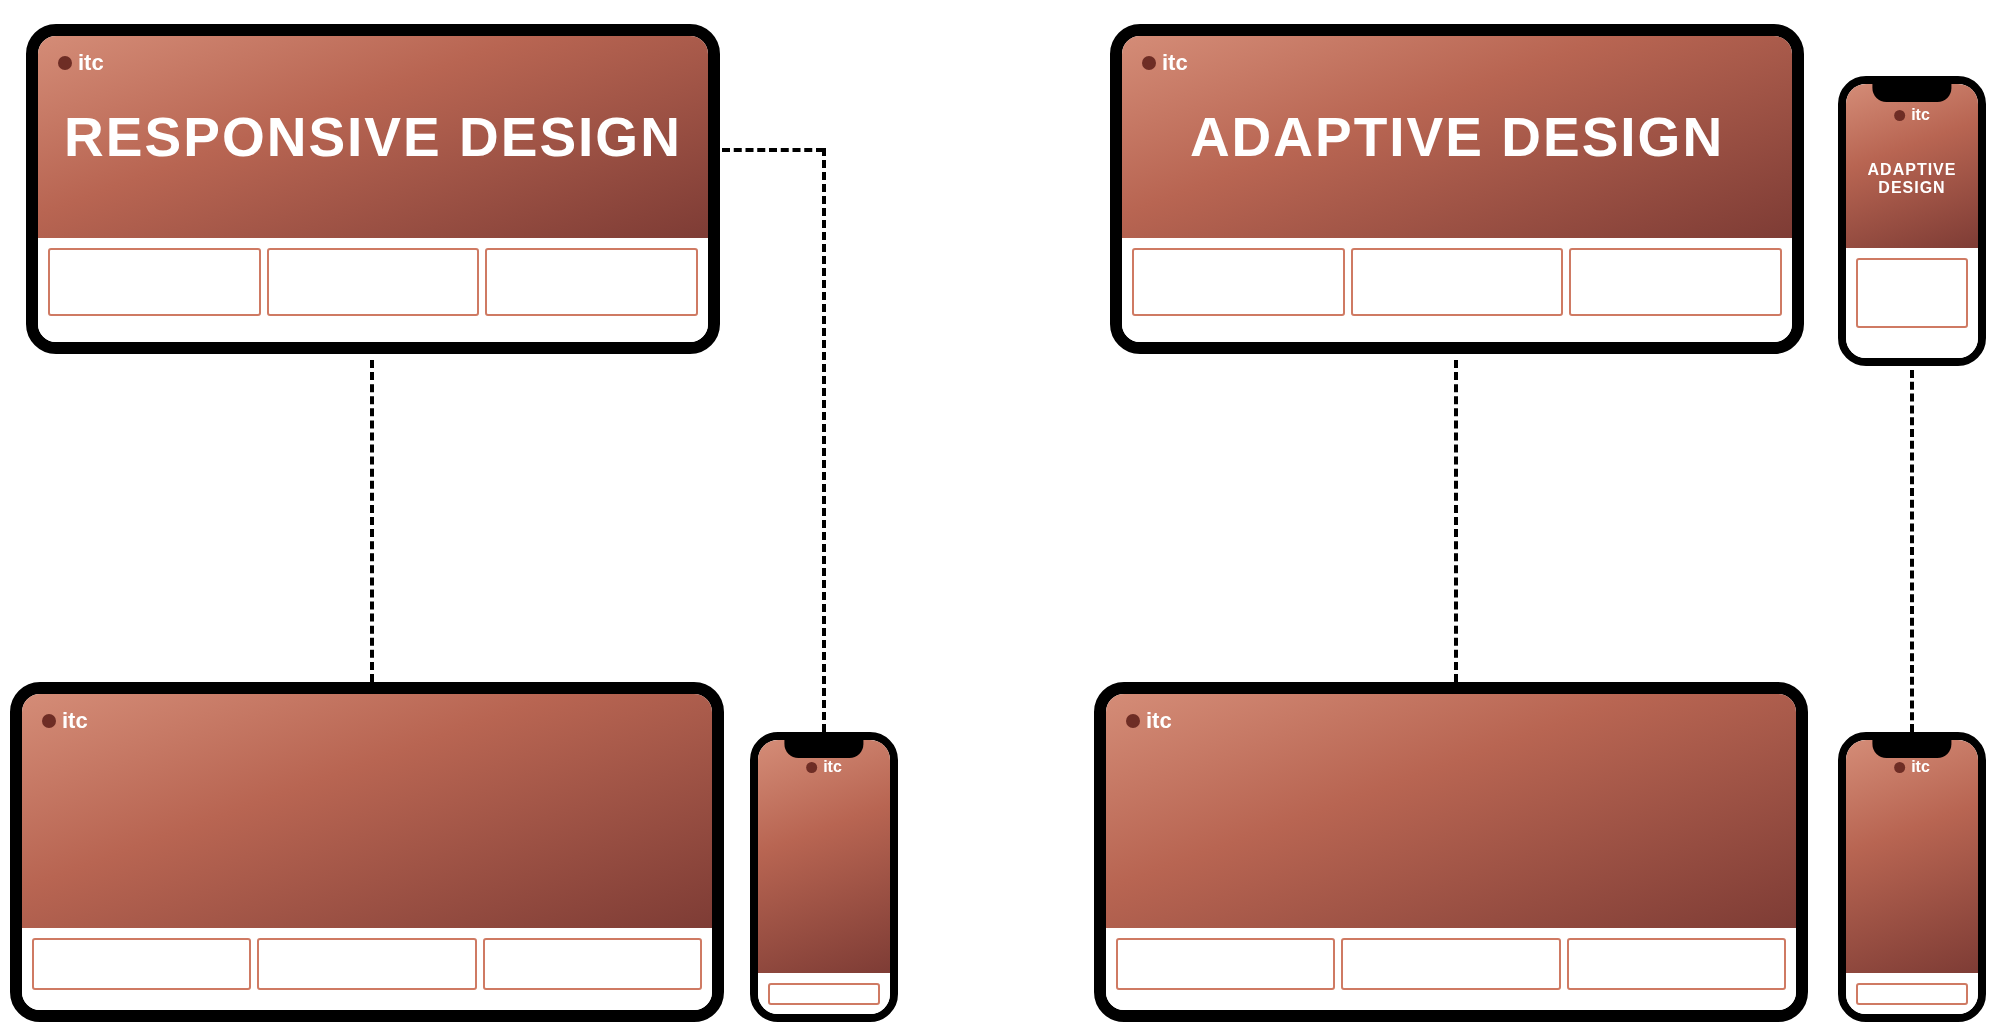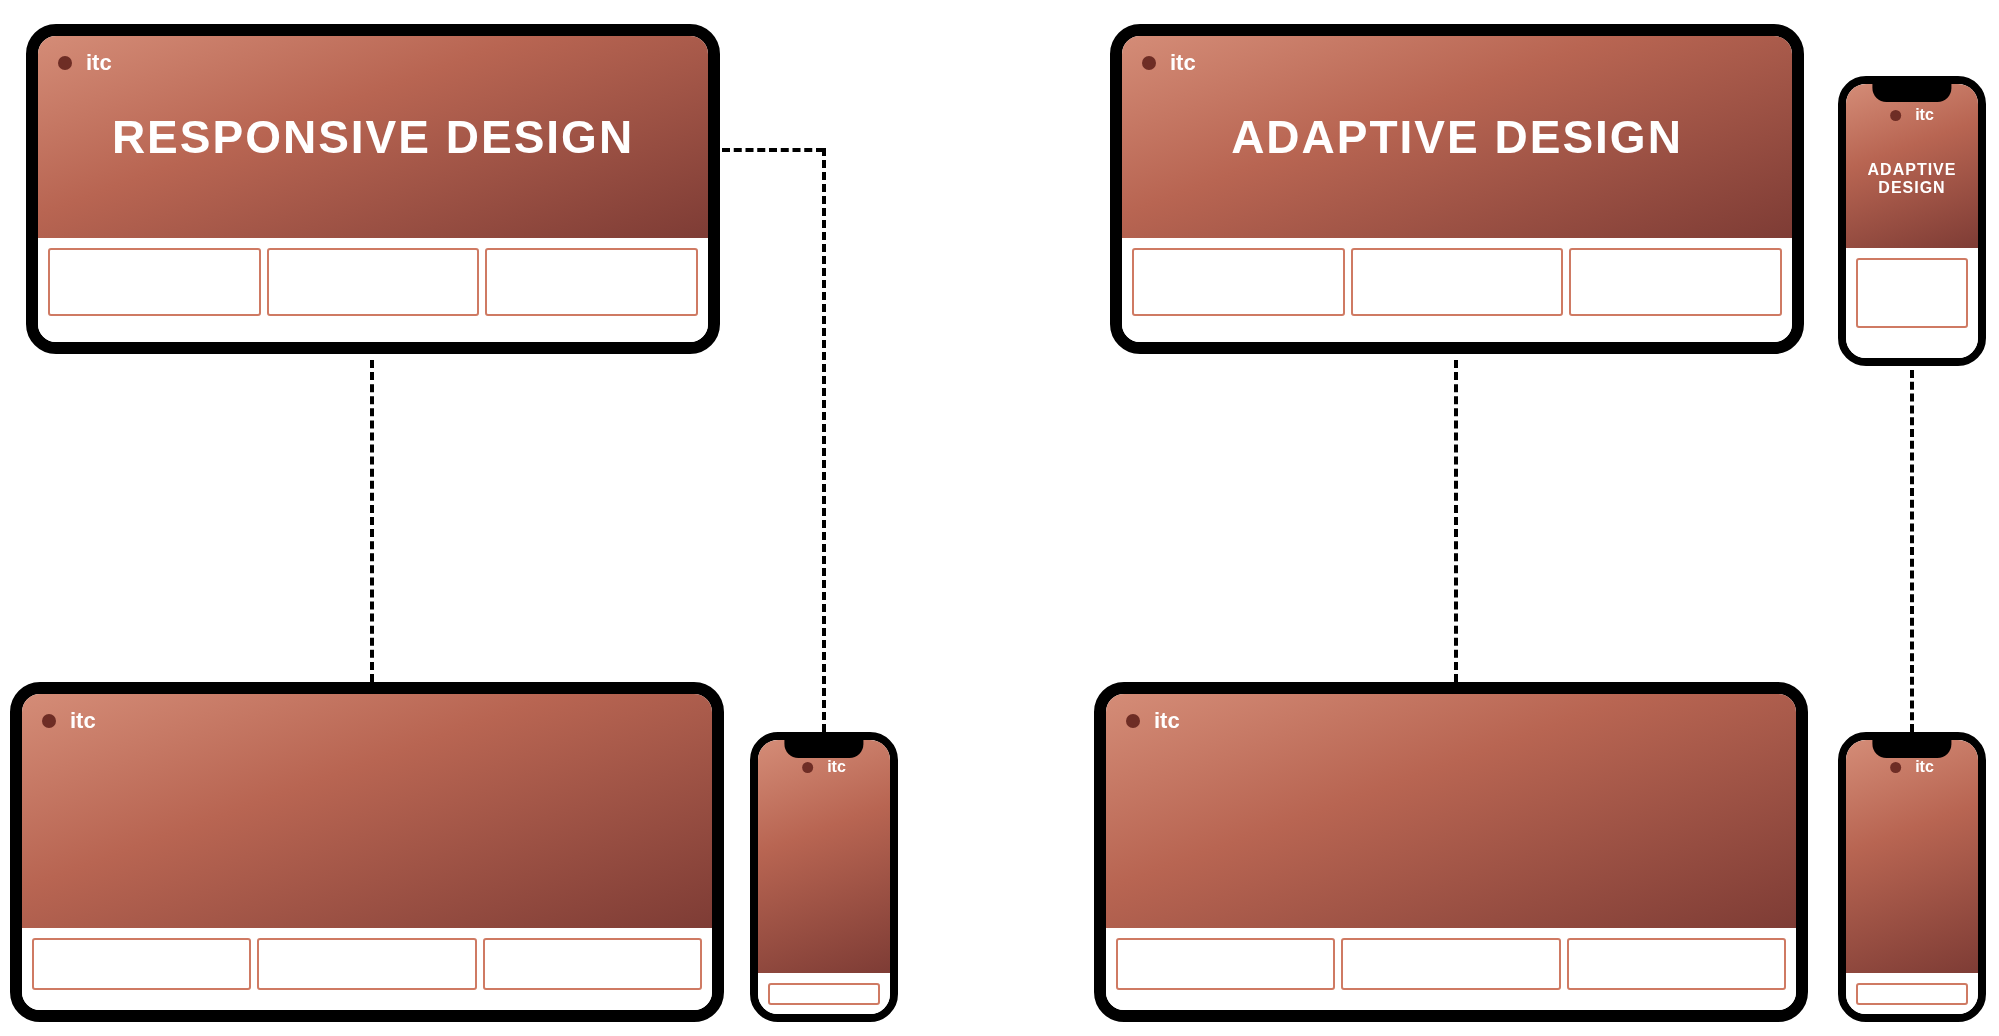--- a/index.html
+++ b/index.html
@@ -53,42 +53,42 @@
     position: relative;
     flex: 0 0 auto;
   }
   .hero.big { height: 66%; }
   .hero.tall { height: 74%; }
   .hero.phoneHero { height: 60%; }
   .hero.phoneHeroTall { height: 85%; }
 
   .brand {
     position: absolute;
-    display: flex; align-items: center; gap: 14px;
+    display: flex; align-items: center; gap: 6px;
     color: #fff;
     font-weight: 600;
   }
   .brand .dot {
     width: 11px; height: 11px; border-radius: 50%;
     background: #6e2d25;
     display: inline-block;
   }
   .brand-large { top: 14px; left: 20px; font-size: 22px; }
   .brand-large .dot { width: 14px; height: 14px; }
   .brand-small { top: 18px; left: 50%; transform: translateX(-50%); font-size: 16px; }
 
   .headline {
     position: absolute;
     left: 50%; top: 50%;
     transform: translate(-50%, -50%);
     color: #fff;
     font-weight: 800;
     white-space: nowrap;
   }
-  .headline.h-lg { font-size: 46px; letter-spacing: 2px; }
+  .headline.h-lg { font-size: 55px; letter-spacing: 2px; }
   .headline.h-sm {
     font-size: 16px; letter-spacing: 1px;
     white-space: normal; text-align: center; width: 90%;
     top: 58%;
   }
 
   .cards-row {
     flex: 1 1 auto;
     background: #fff;
     display: flex;

